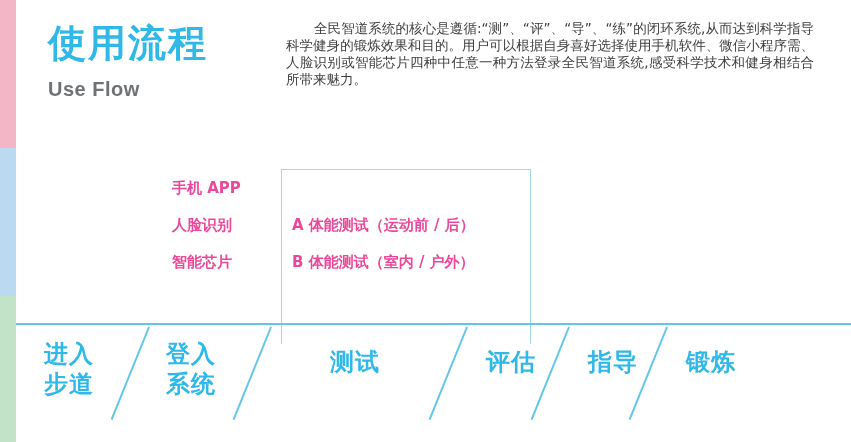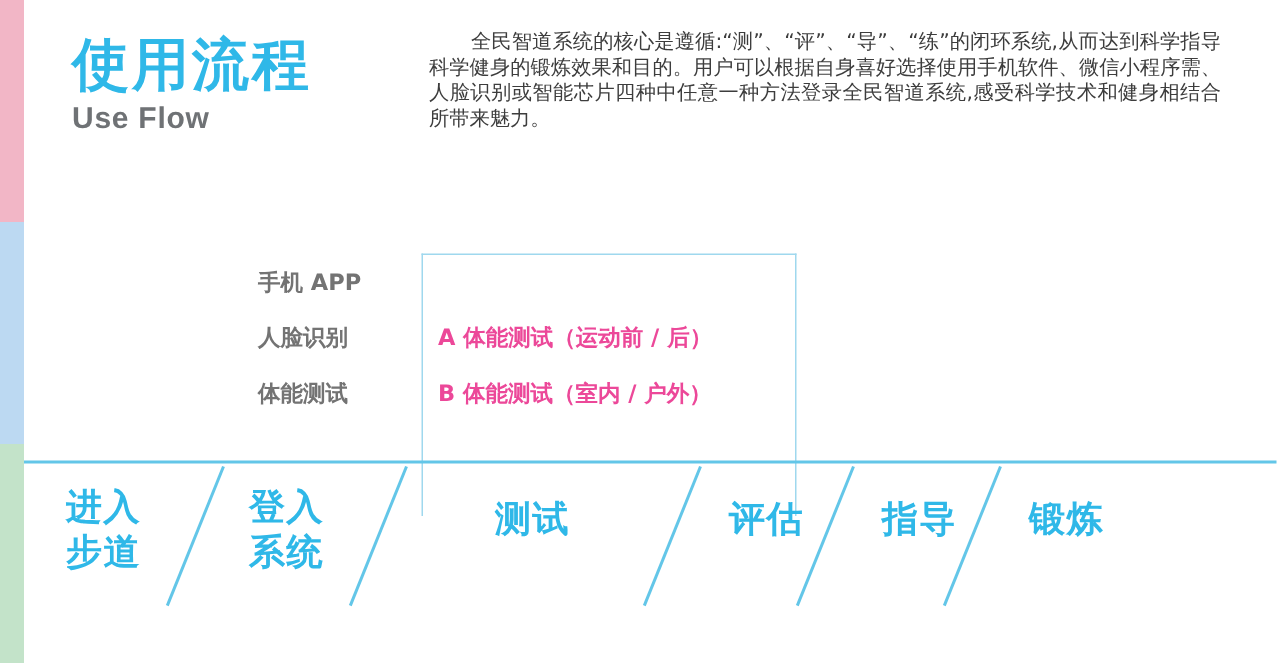--- a/index.html
+++ b/index.html
@@ -42,21 +42,21 @@
     font-weight: bold;
     letter-spacing: 2px;
     color: #2fb8e8;
     font-family: "DejaVu Sans", sans-serif;
     white-space: nowrap;
     text-align: center;
   }
   .title-en {
     position: absolute;
     left: 48px;
-    top: 68px;
+    top: 78px;
     font-size: 20px;
     font-weight: bold;
     letter-spacing: 0.5px;
     color: #6f7275;
     font-family: "Liberation Sans", sans-serif;
     white-space: nowrap;
     text-align: center;
   }
 
   
@@ -84,21 +84,21 @@
   }
   .login-list {
     position: absolute;
     left: 172px;
     top: 20px;
     width: 100px;
   }
   .login-list div {
     font-size: 15px;
     font-weight: bold;
-    color: #737373;
+    color: #ec4899;
     line-height: 37px;
     white-space: nowrap;
     font-family: "DejaVu Sans", sans-serif;
   }
   .test-list {
     position: absolute;
     left: 292px;
     top: 57px;
     width: 230px;
   }
@@ -125,21 +125,21 @@
     background: #9fd8ee;
     left: 281px;
     top: 19px;
     width: 250px;
   }
 
   
   .flow {
     position: absolute;
     left: 0;
-    top: 307px;
+    top: 323px;
     width: 851px;
     height: 97px;
   }
   .flow-line {
     position: absolute;
     left: 16px;
     top: 0px;
     width: 835px;
     height: 2px;
     background: #63c6e8;
@@ -178,21 +178,21 @@
 <div class="title-cn">使用流程</div>
 <div class="title-en">Use Flow</div>
 
 <div class="intro">全民智道系统的核心是遵循:“测”、“评”、“导”、“练”的闭环系统,从而达到科学指导科学健身的锻炼效果和目的。用户可以根据自身喜好选择使用手机软件、微信小程序需、人脸识别或智能芯片四种中任意一种方法登录全民智道系统,感受科学技术和健身相结合所带来魅力。</div>
 
 <div class="mid">
 
   <div class="login-list">
     <div>手机 APP</div>
     <div>人脸识别</div>
-    <div>体能测试</div>
+    <div>智能芯片</div>
   </div>
 
   <div class="hline"></div>
   <div class="vline vline-a"></div>
   <div class="vline vline-b"></div>
 
   <div class="test-list">
     <div>A  体能测试（运动前 / 后）</div>
     <div>B  体能测试（室内 / 户外）</div>
   </div>

